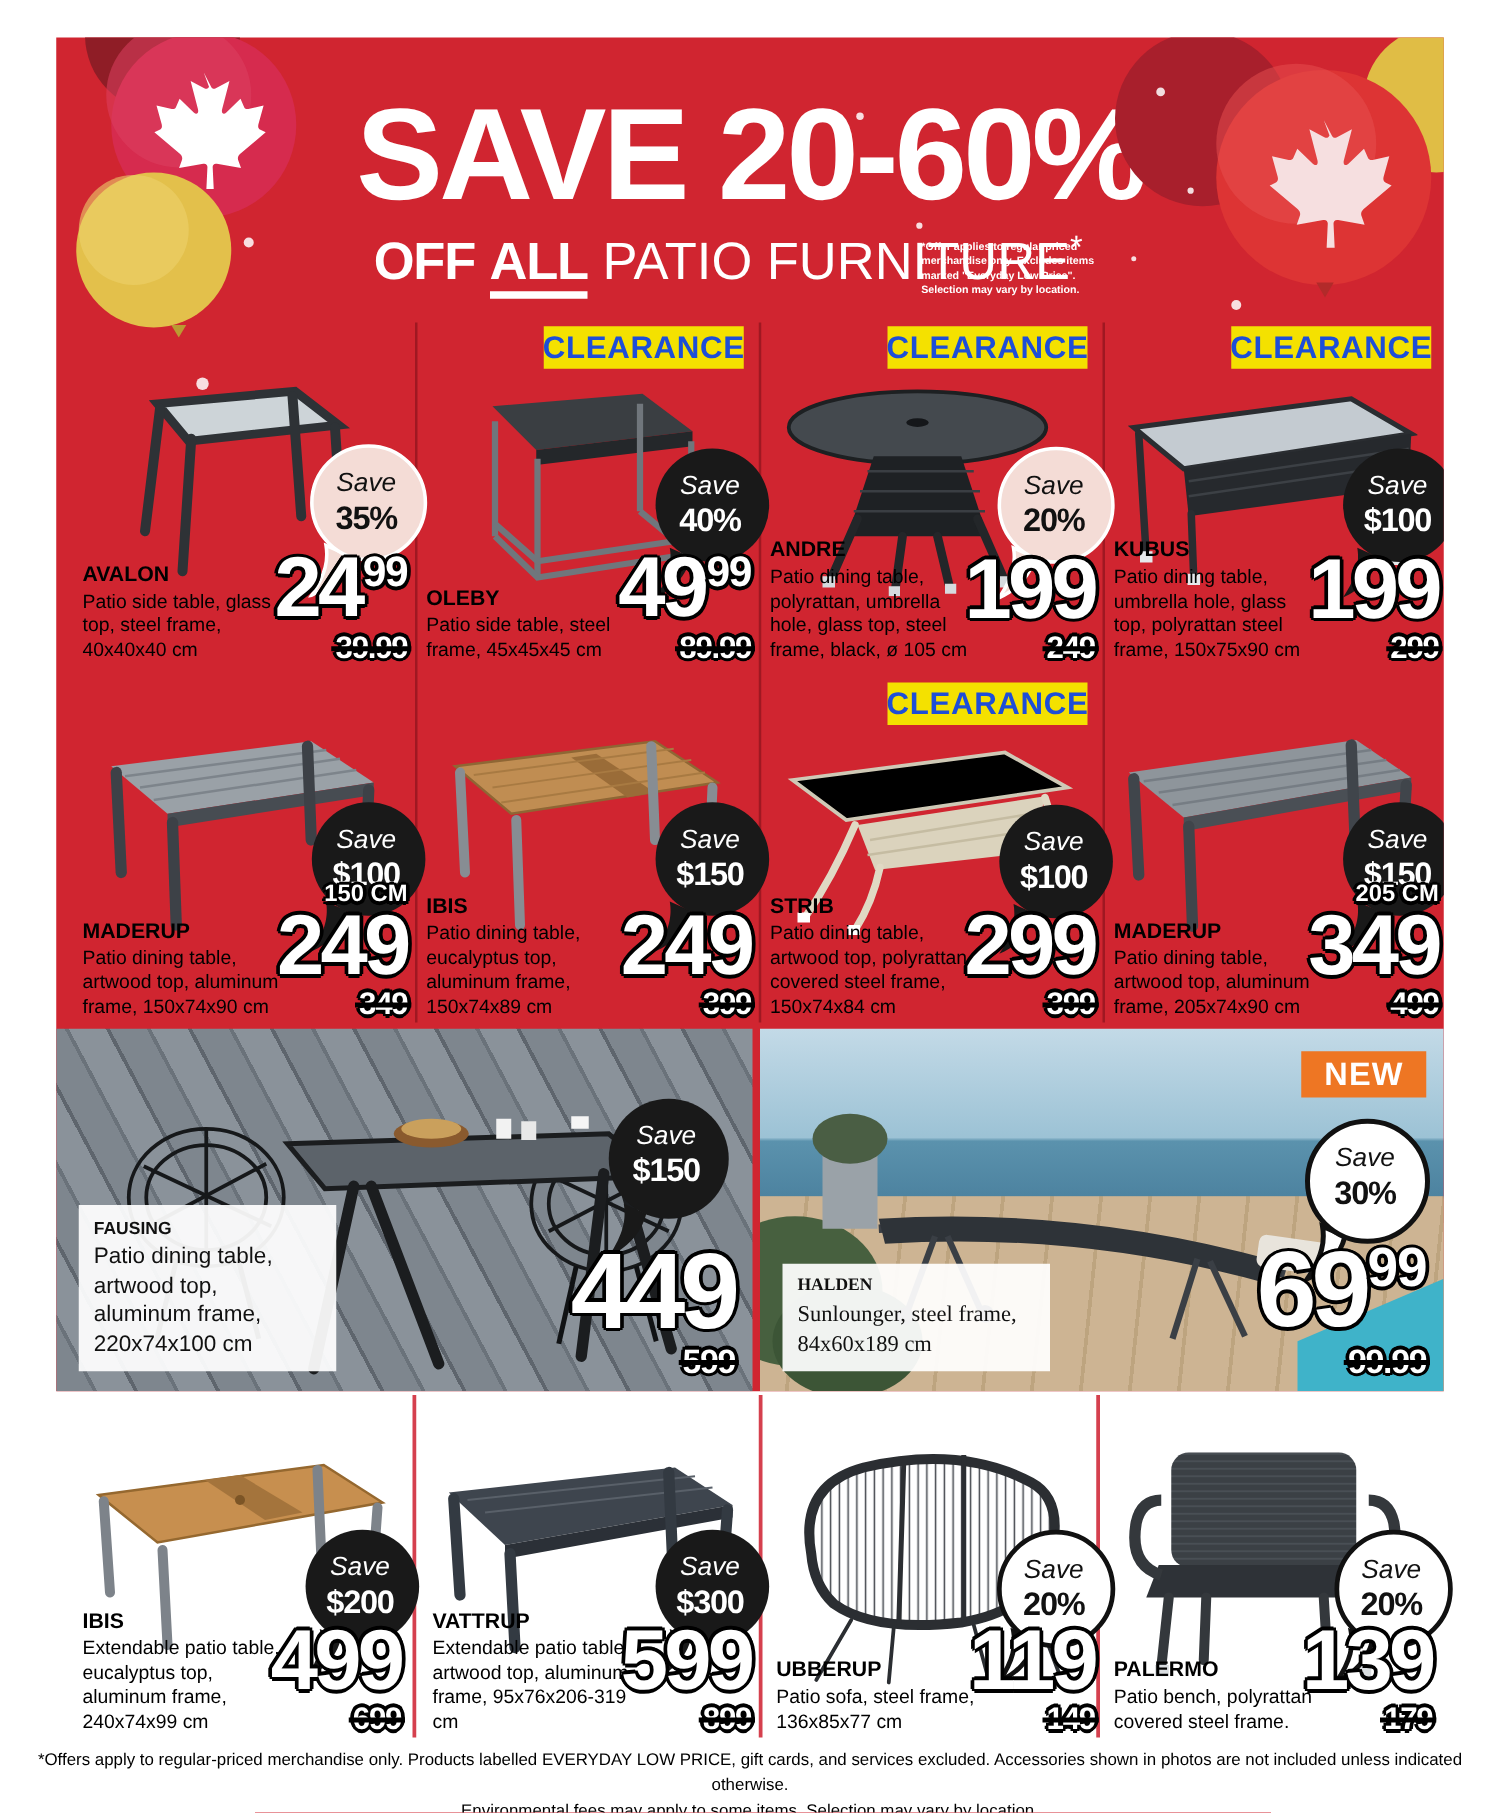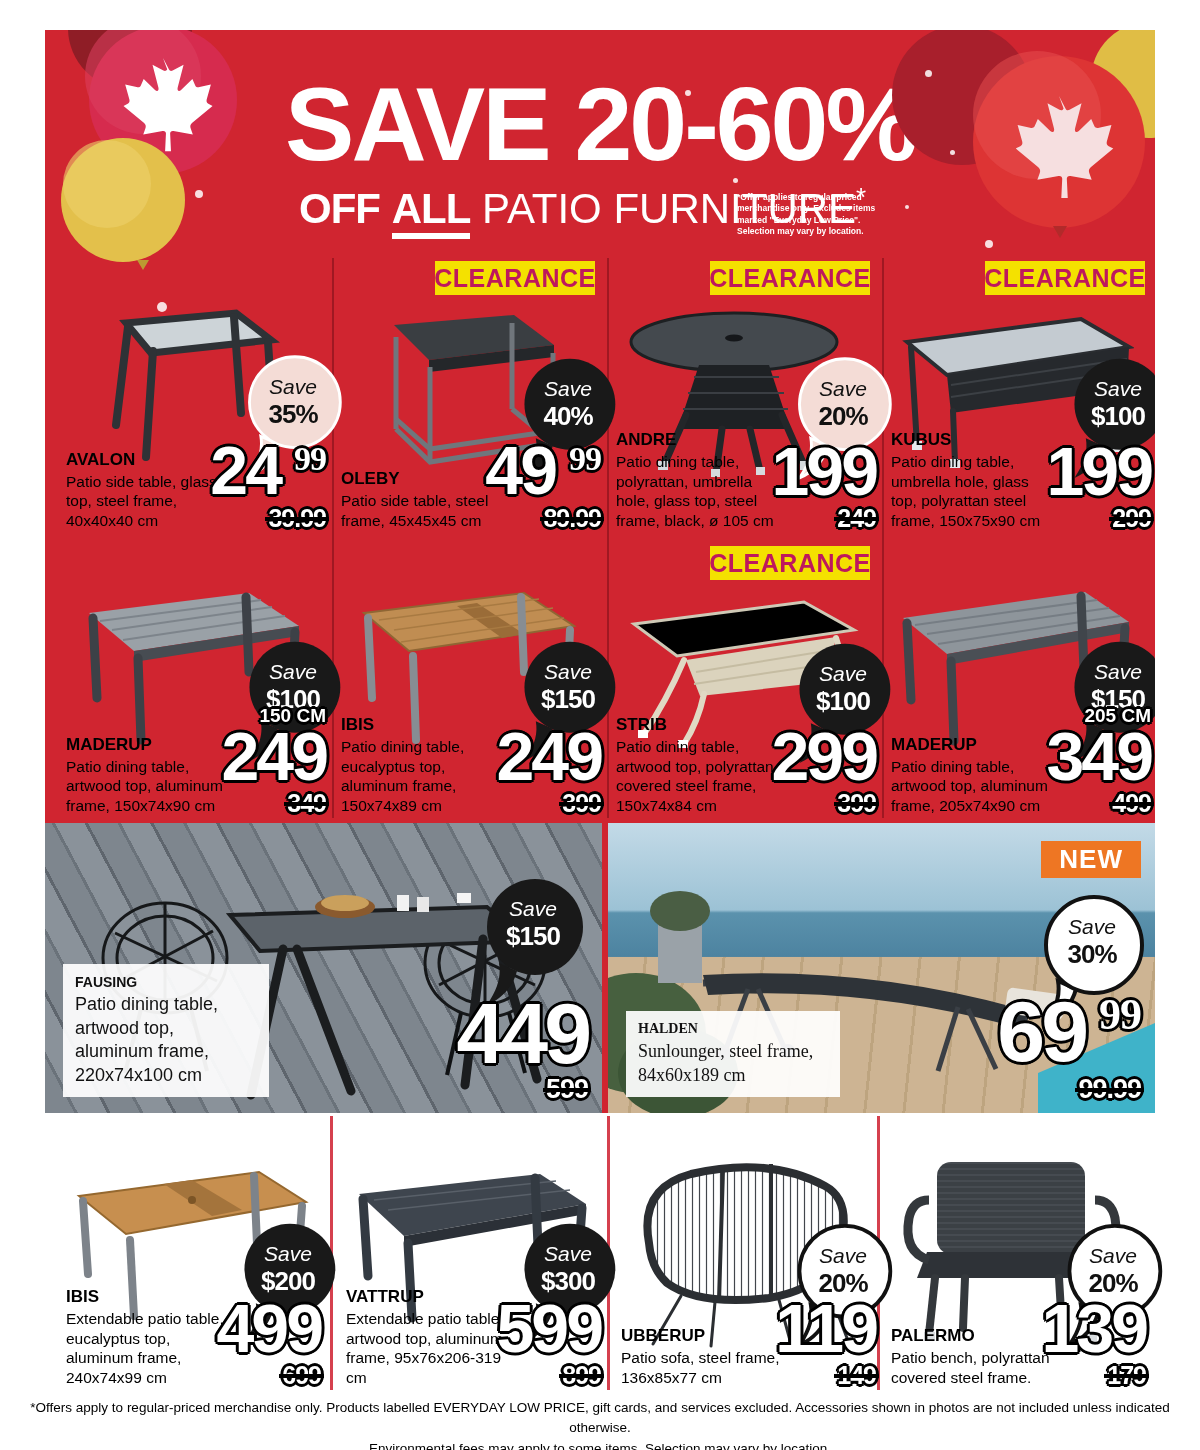--- a/index.html
+++ b/index.html
@@ -18,32 +18,32 @@
 
   
   .balloons{position:absolute;pointer-events:none;}
   .confetti{position:absolute;background:#fff;border-radius:50%;opacity:.85;}
 
   
   .vdiv{position:absolute;width:2px;background:rgba(70,0,10,.35);}
 
   
   .cell{position:absolute;width:270px;height:280px;}
-  .clearance{position:absolute;top:6px;right:10px;width:160px;height:34px;background:#f4e100;color:#be185d;
+  .clearance{position:absolute;top:6px;right:10px;width:160px;height:34px;background:#f4e100;color:#1d4ed8;
     display:flex;align-items:center;justify-content:center;font-weight:bold;font-size:25px;letter-spacing:.5px;}
   .pimg{position:absolute;left:4px;top:28px;}
   .pimg.under-banner{top:42px;}
   .info{position:absolute;left:6px;bottom:4px;width:158px;color:#000;}
   .info .nm{font-weight:bold;font-size:17px;margin-bottom:2px;}
   .info .ds{font-size:15.5px;line-height:1.28;}
   .pricebox{position:absolute;right:4px;bottom:2px;text-align:right;}
   .outl{color:#fff;font-weight:bold;
     text-shadow:3px 0 0 #000,-3px 0 0 #000,0 3px 0 #000,0 -3px 0 #000,2px 2px 0 #000,-2px 2px 0 #000,2px -2px 0 #000,-2px -2px 0 #000;}
   .big{font-size:68px;line-height:.88;letter-spacing:-3px;}
-  .cents{font-size:34px;letter-spacing:-1px;position:relative;top:-24px;margin-left:14px;font-family:Liberation Serif, serif;}
+  .cents{font-size:34px;letter-spacing:-1px;position:relative;top:-24px;margin-left:1px;}
   .old{font-size:25px;letter-spacing:-1px;position:relative;display:inline-block;margin-top:2px;}
   .old::after{content:"";position:absolute;left:-3px;right:-3px;top:46%;height:3.5px;background:#000;}
   .sizelab{font-size:19px;letter-spacing:0;margin-bottom:2px;}
 
   
   .bubble{position:absolute;width:106px;}
   .bubble svg{display:block;width:100%;}
   .bubble .btxt{position:absolute;left:0;top:0;width:100%;text-align:center;}
   .bubble .sv{display:block;font-style:italic;font-size:21px;margin-top:22px;}
   .bubble .vl{display:block;font-weight:bold;font-size:26px;letter-spacing:-1px;margin-top:0px;}

